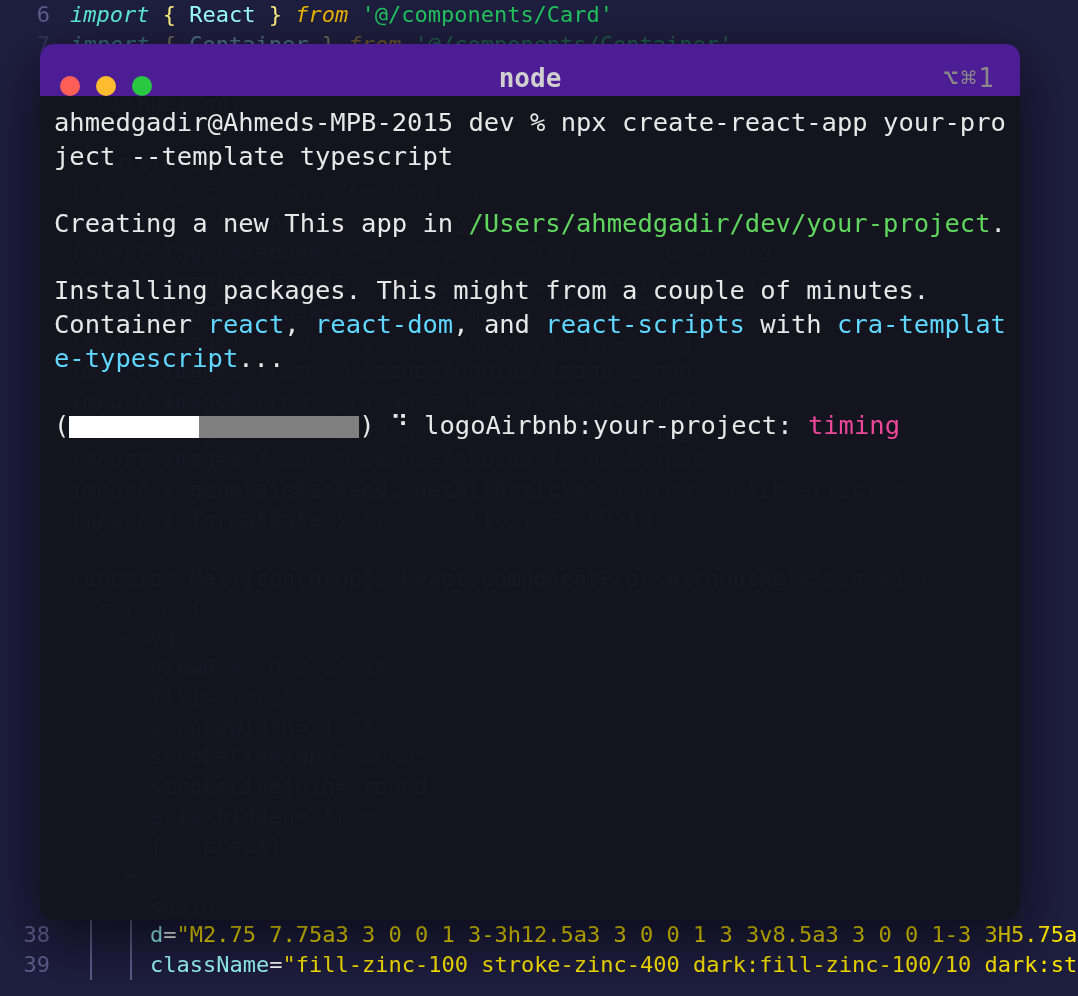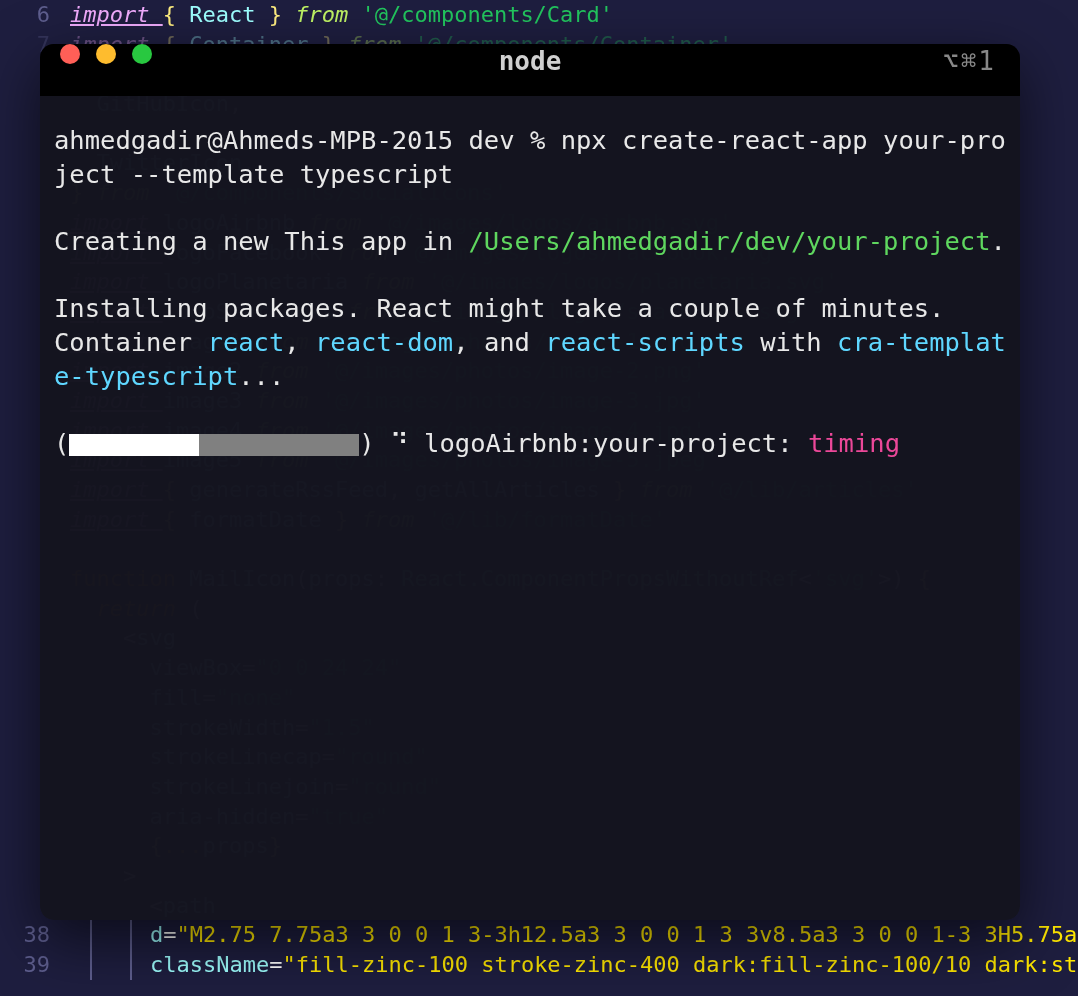--- a/index.html
+++ b/index.html
@@ -38,22 +38,22 @@
       padding-right: 20px;
       color: #5e5e8e;
       user-select: none;
       flex-shrink: 0;
     }
     
     .code-content {
       white-space: pre;
     }
     
-    .kw-import { color: #f0abfc; font-style: italic; text-decoration: underline; }
-    .kw-from { color: #bef264; font-style: italic; }
+    .kw-import { color: #5eead4; font-style: italic; }
+    .kw-from { color: #eab308; font-style: italic; }
     .kw-function { color: #ff9d00; }
     .kw-return { color: #ff9d00; font-style: italic; }
     .brace { color: #ffee80; }
     .identifier { color: #9effff; }
     .typename { color: #80ffbb; }
     .string { color: #22c55e; }
     .string-y { color: #ffe700; }
     .attr-name { color: #9effff; }
     .tag { color: #9effff; }
     .punct { color: #ffffff; }
@@ -80,23 +80,23 @@
       width: 980px;
       height: 876px;
       background: rgba(20, 20, 30, 0.96);
       border-radius: 14px;
       box-shadow: 0 20px 60px rgba(0,0,0,0.6);
       overflow: hidden;
     }
     
     .titlebar {
       height: 52px;
-      background: #000000;
+      background: #4c1d95;
       display: flex;
-      align-items: flex-start;
+      align-items: flex-end;
       position: relative;
     }
     
     .traffic-lights {
       display: flex;
       gap: 16px;
       margin-left: 20px;
     }
     
     .traffic-light {
@@ -120,21 +120,21 @@
     
     .titlebar-right {
       position: absolute;
       right: 24px;
       color: #888;
       font-size: 26px;
       letter-spacing: 2px;
     }
     
     .terminal-body {
-      padding: 28px 14px;
+      padding: 10px 14px;
       color: #e8e8e8;
       font-size: 25.5px;
       line-height: 1.32;
       word-wrap: break-word;
       overflow-wrap: break-word;
       font-family: 'Menlo', 'Monaco', 'Consolas', monospace;
     }
     
     .term-line {
       white-space: pre-wrap;
@@ -315,18 +315,18 @@
       <div class="traffic-light tl-green"></div>
     </div>
     <div class="titlebar-title">node</div>
     <div class="titlebar-right">⌥⌘1</div>
   </div>
   <div class="terminal-body">
     <div class="term-line">ahmedgadir@Ahmeds-MPB-2015 dev % npx create-react-app your-project --template typescript</div>
     <div class="term-line">&nbsp;</div>
     <div class="term-line"><span>Creating a new This app in </span><span class="term-green">/Users/ahmedgadir/dev/your-project</span><span>.</span></div>
     <div class="term-line">&nbsp;</div>
-    <div class="term-line">Installing packages. React might take a couple of minutes.</div>
+    <div class="term-line">Installing packages. This might from a couple of minutes.</div>
     <div class="term-line" id="install2"><span>Container </span><span class="term-cyan">react</span><span>, </span><span class="term-cyan">react-dom</span><span>, and </span><span class="term-cyan">react-scripts</span><span> with </span><span class="term-cyan">cra-template-typescript</span><span>...</span></div>
     <div class="term-line">&nbsp;</div>
     <div class="term-line"><span>(</span><span class="progress-filled"></span><span class="progress-empty"></span><span>) ⠙ logoAirbnb:your-project: </span><span class="term-yellow">timing</span></div>
   </div>
 </div>
 
 </body></html>

